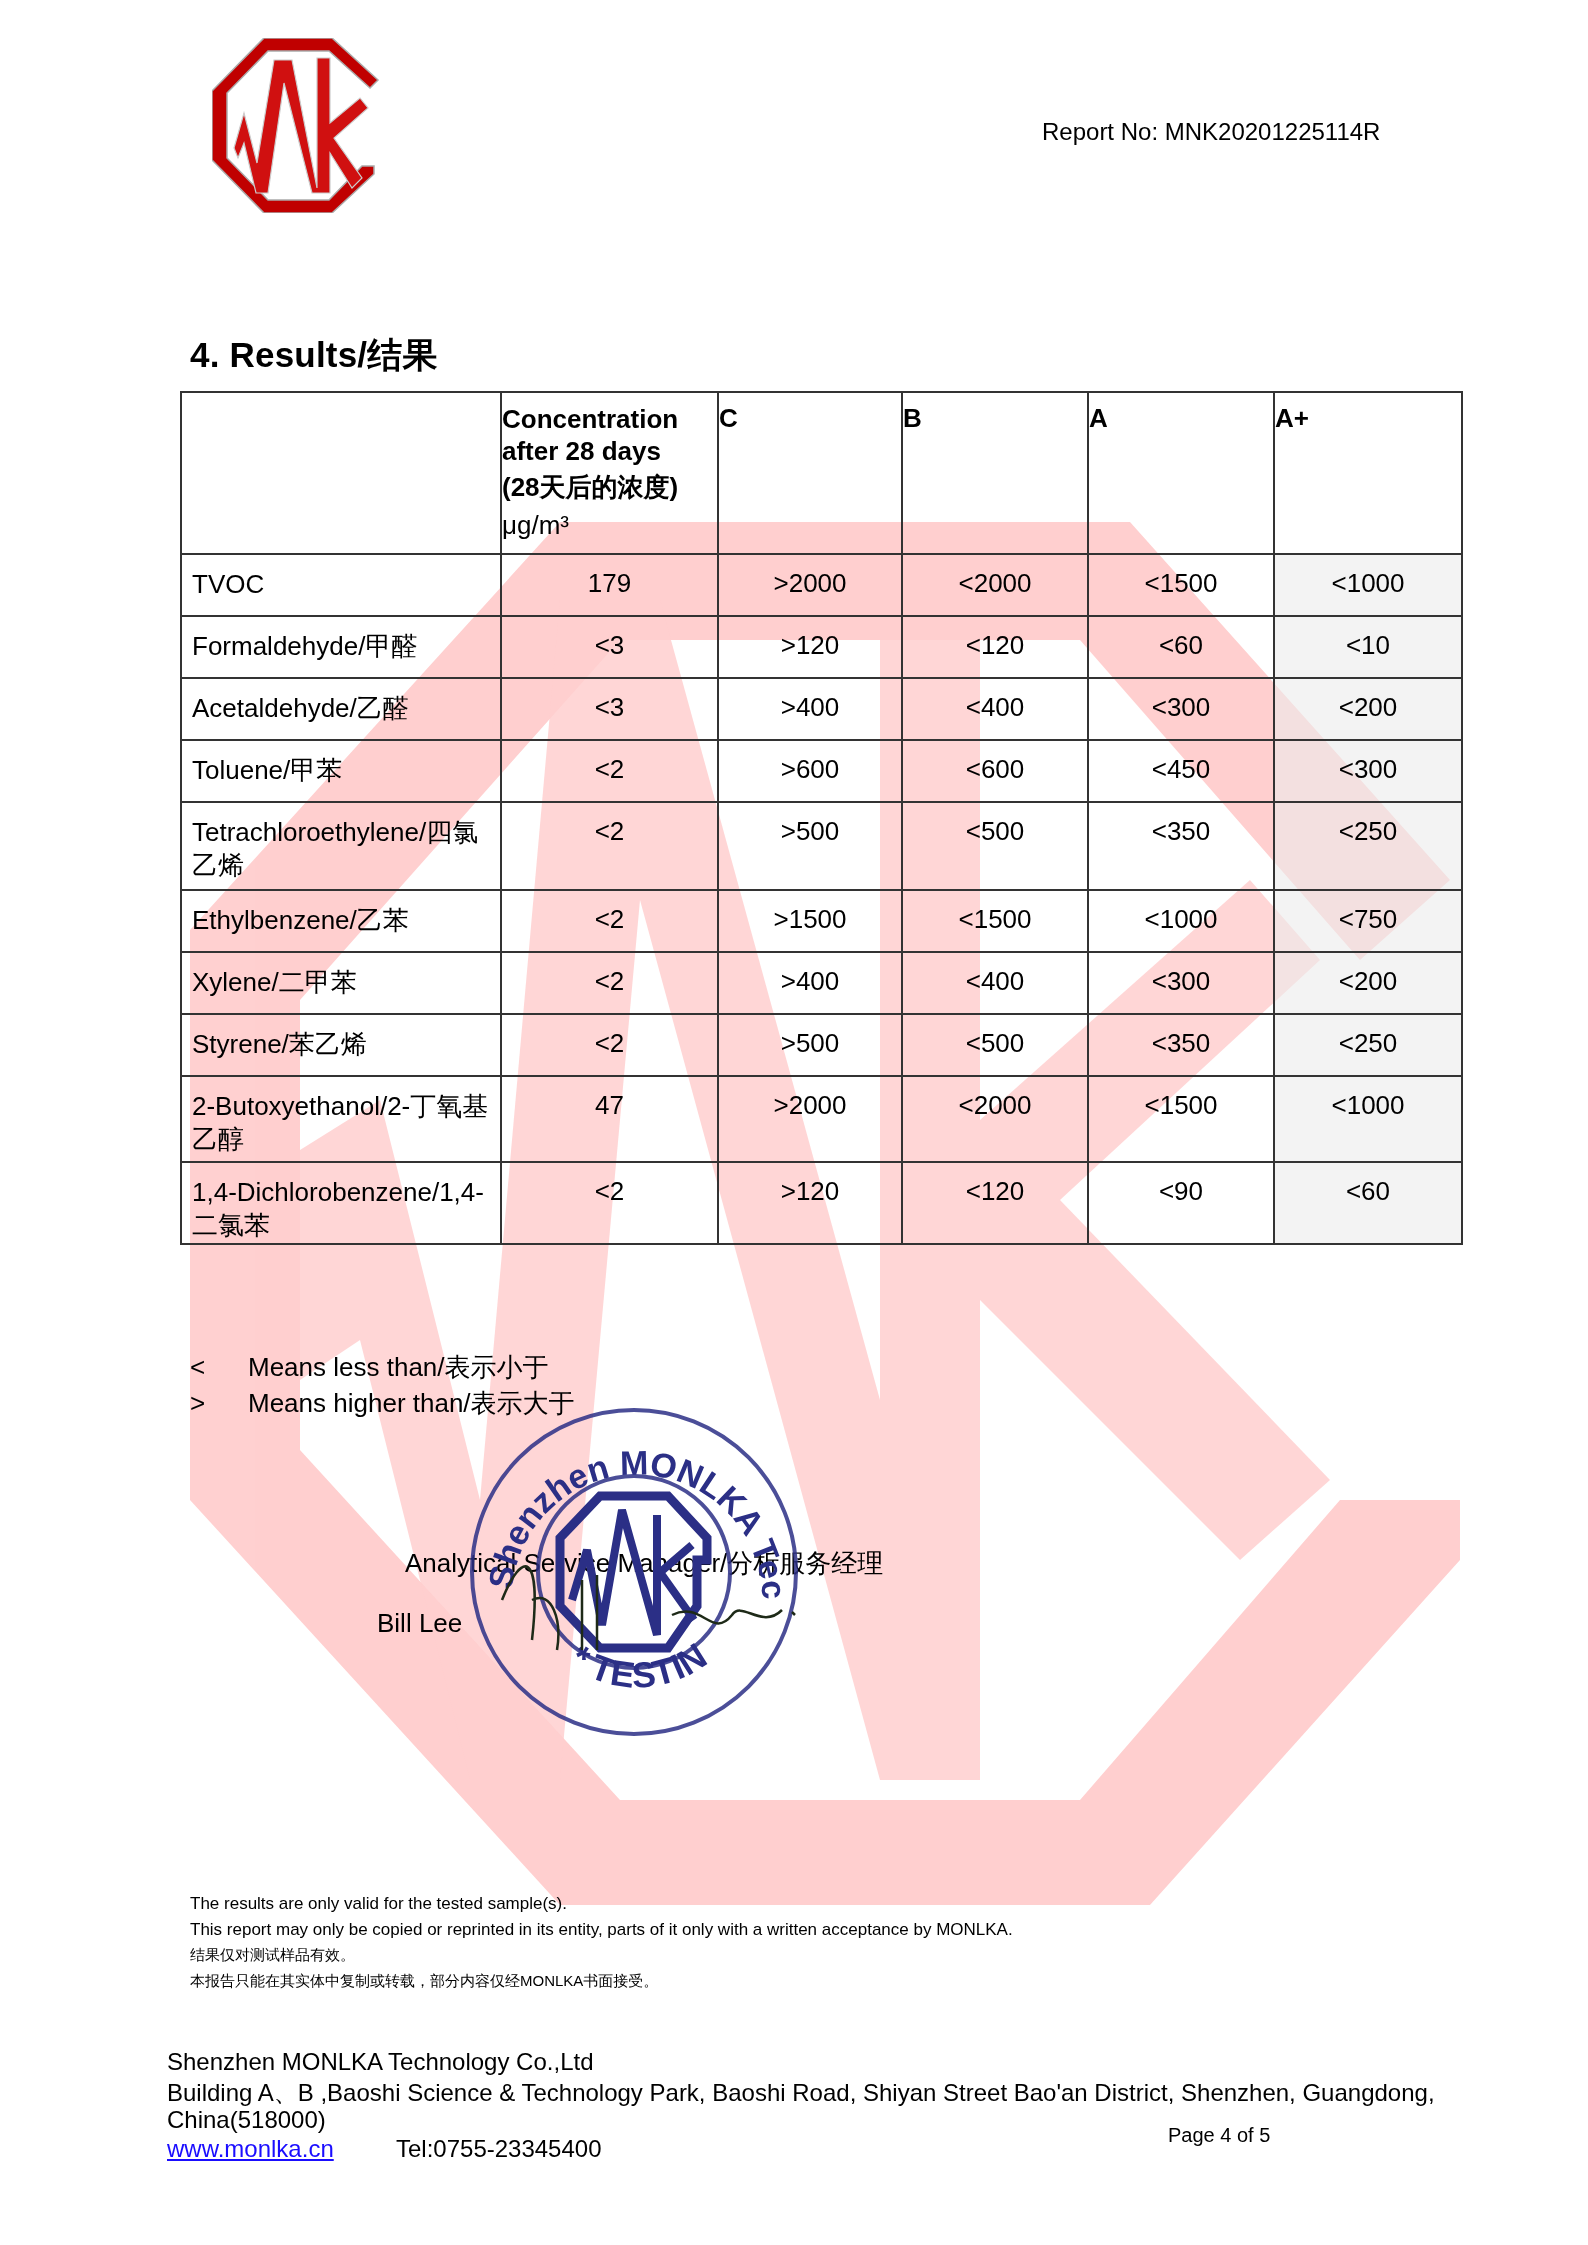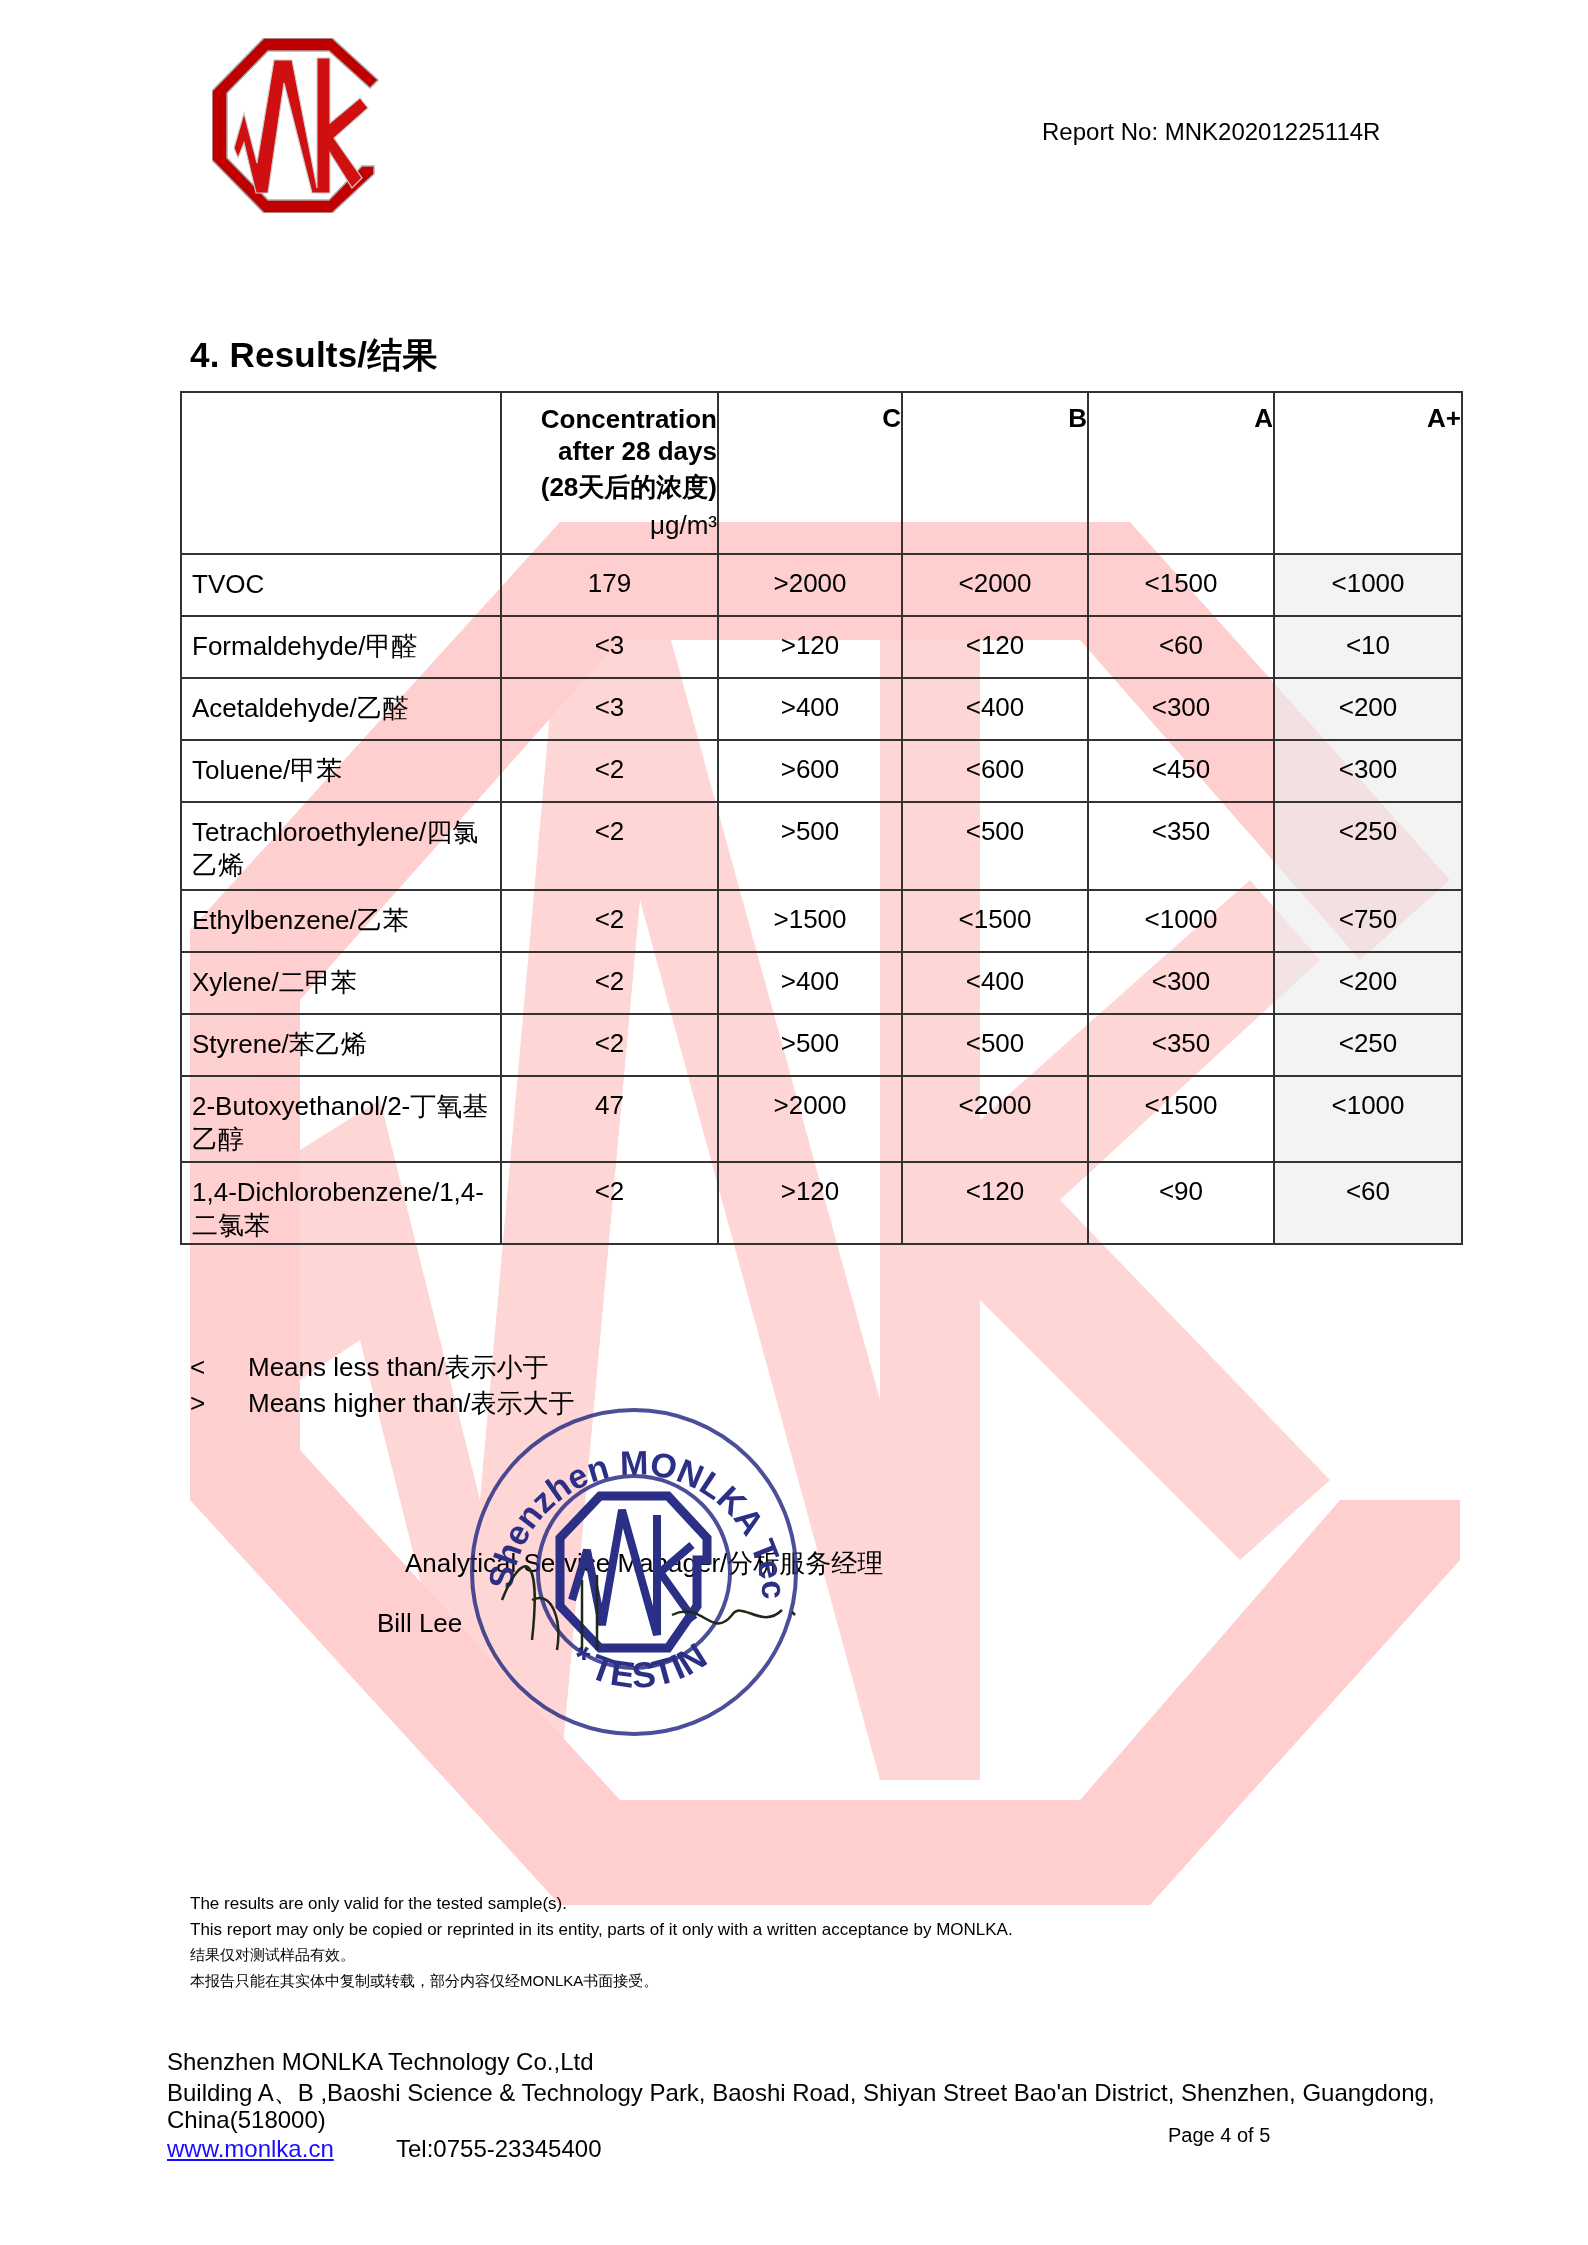--- a/index.html
+++ b/index.html
@@ -5,21 +5,21 @@
   html, body { margin:0; padding:0; background:#ffffff; }
   body { width:1588px; height:2245px; position:relative; overflow:hidden;
          font-family:"Liberation Sans", "DejaVu Sans", sans-serif; color:#000; }
   .abs { position:absolute; }
   #watermark { position:absolute; left:0; top:0; width:1588px; height:2245px; z-index:0; }
   #logo { position:absolute; left:212px; top:38px; width:172px; height:175px; z-index:2; }
   .report-no { left:1042px; top:118px; font-size:24px; z-index:2; }
   .section-title { left:190px; top:332px; font-size:35px; font-weight:bold; z-index:2; letter-spacing:0.2px; }
   table.results { position:absolute; left:180px; top:391px; width:1281px; border-collapse:collapse; z-index:2; table-layout:fixed; }
   table.results td, table.results th { border:2px solid #333; font-size:26px; vertical-align:top; padding:0; }
-  table.results th { font-weight:bold; text-align:right; height:150px; padding-top:10px;border-radius:27px; }
+  table.results th { font-weight:bold; text-align:left; height:150px; padding-top:10px;border-radius:27px; }
   table.results th.first { }
   table.results th .conc { line-height:32px; font-size:26px; }
   table.results th .conc-zh { line-height:40px; }
   table.results th .unit { font-weight:normal; line-height:36px; }
   table.results td { text-align:center; padding-top:13px; }
   table.results td.name { text-align:left; padding-left:10px; line-height:33px; padding-top:13px; }
   table.results td.aplus, table.results th.aplus { background:rgba(235,235,235,0.6); }
   table.results th.aplus { background:transparent; }
   .legend { left:190px; font-size:26px; z-index:2;margin-top:16px; }
   .legend .sym { display:inline-block; width:58px; }

